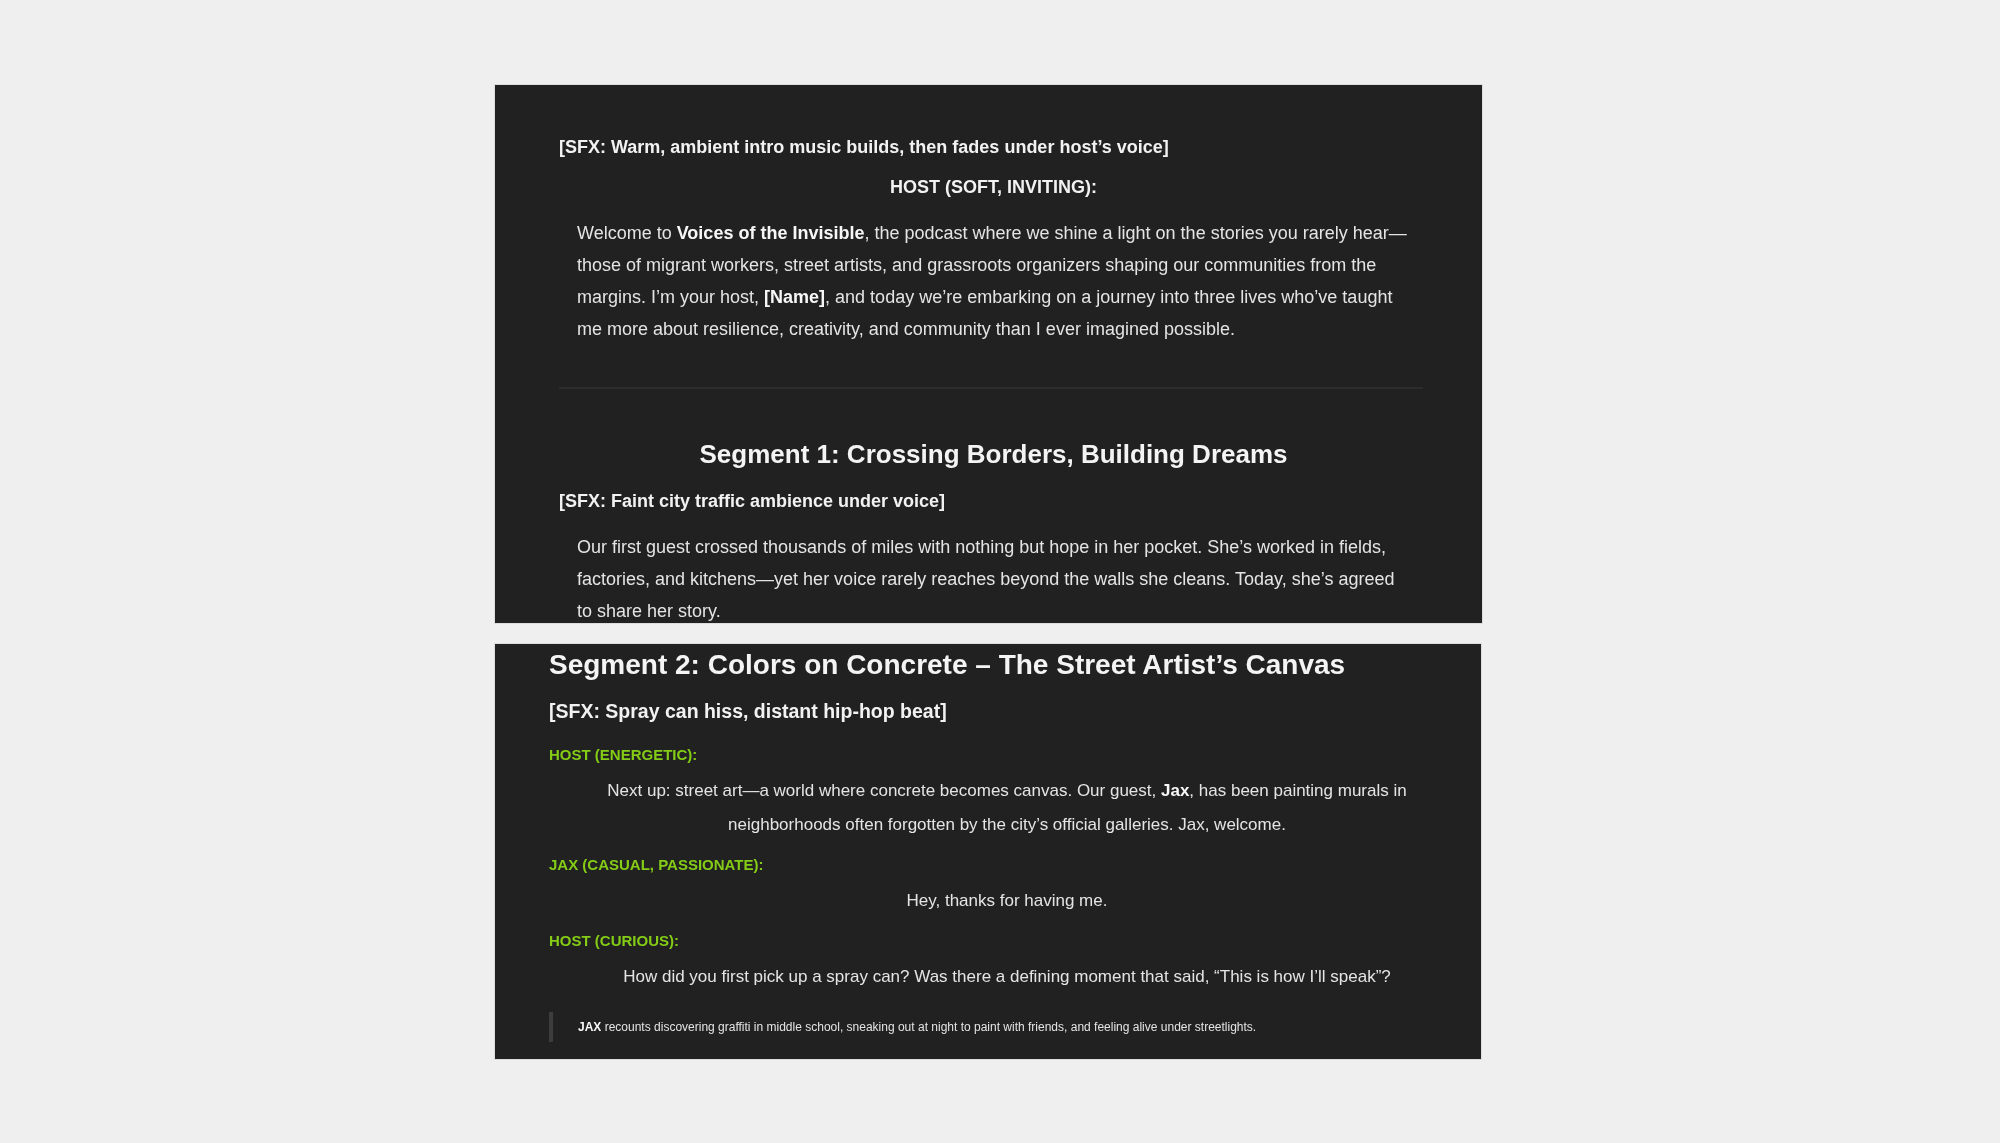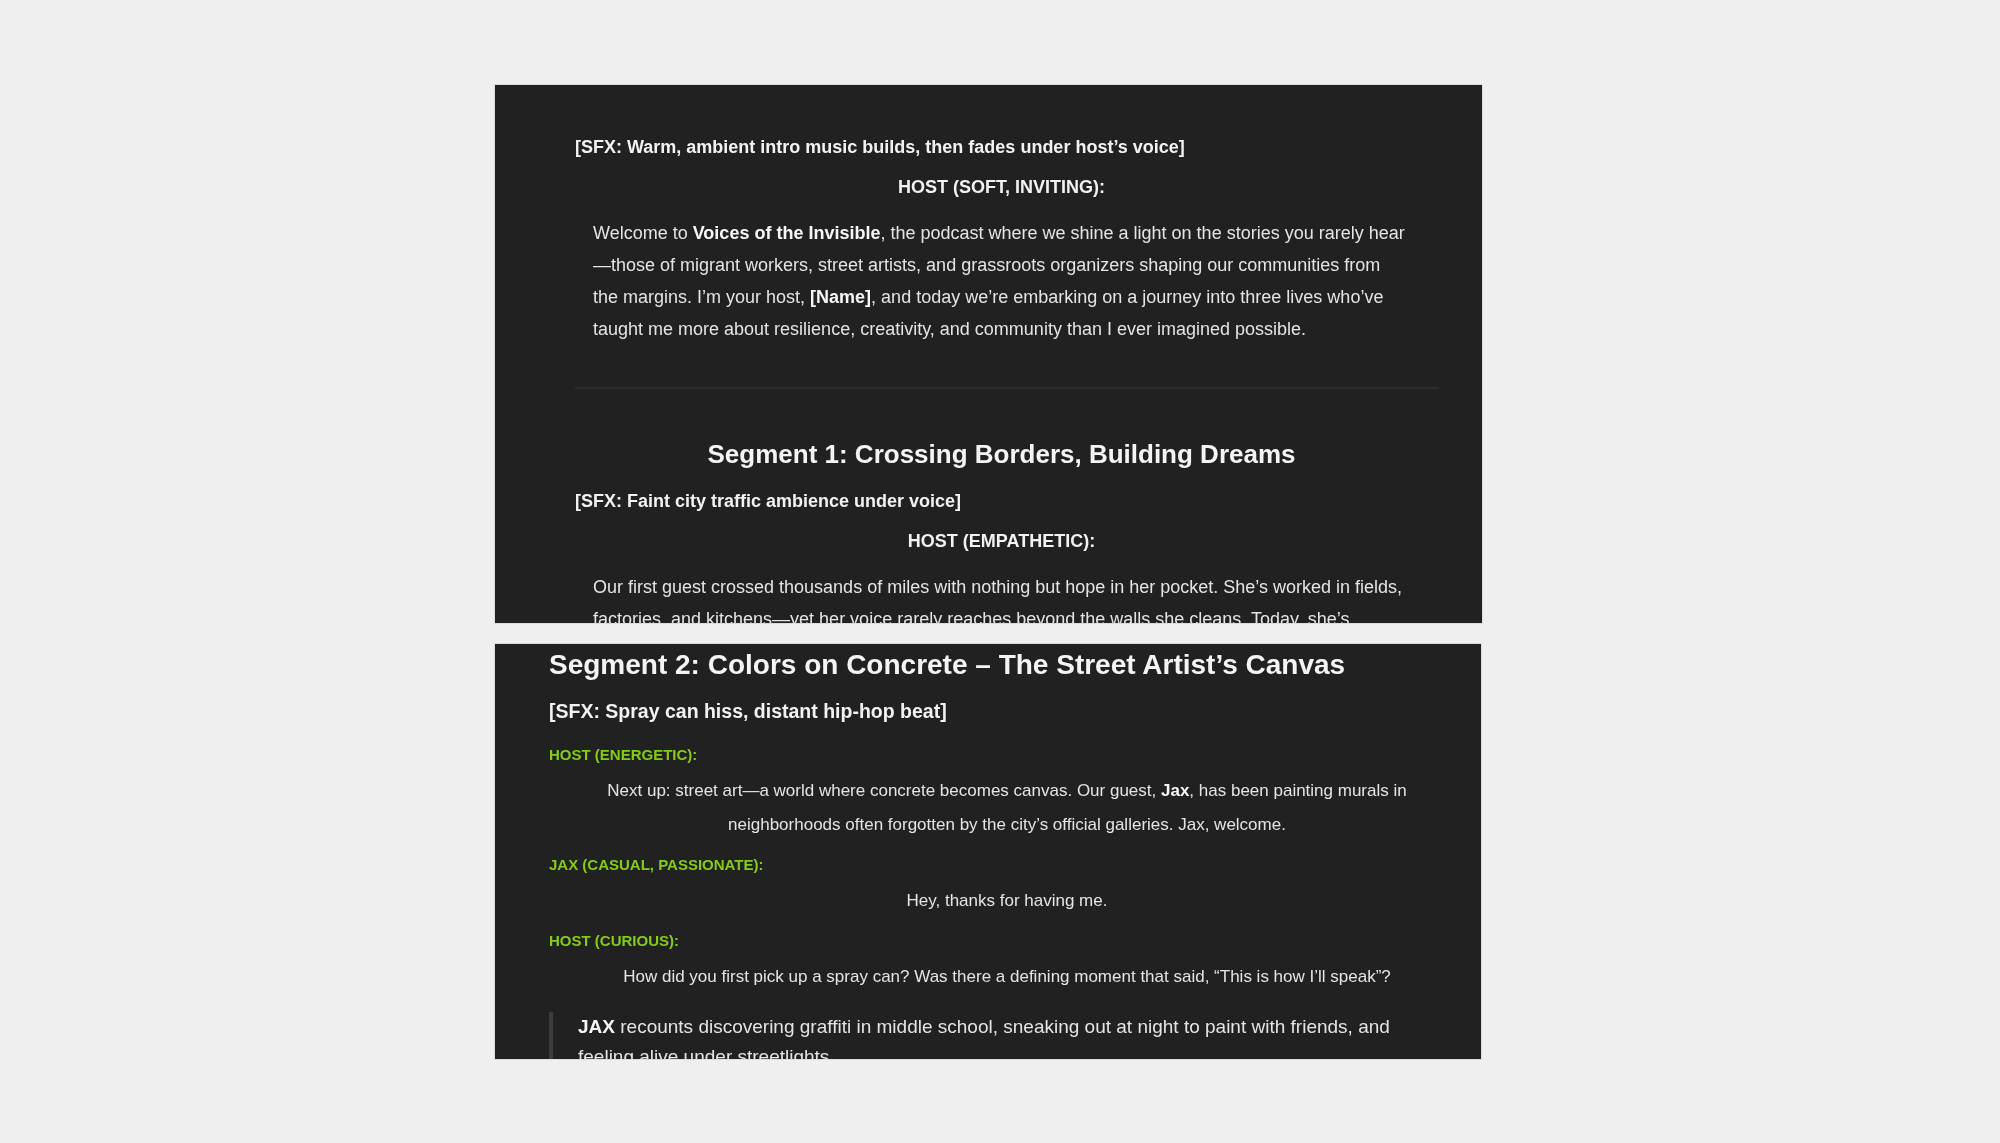--- a/index.html
+++ b/index.html
@@ -17,21 +17,21 @@
     color: #e9e9e9;
     overflow: hidden;
     box-sizing: border-box;
     box-shadow: 0 0 0 1px rgba(0,0,0,0.08);
   }
   #panel1 {
     left: 495px;
     top: 85px;
     width: 987px;
     height: 538px;
-    padding: 50px 54px 0 80px;
+    padding: 50px 54px 0 64px;
   }
   #panel2 {
     left: 495px;
     top: 644px;
     width: 986px;
     height: 415px;
     padding: 0 16px 0 54px;
   }
   .p1 .sfx {
     font-weight: bold;
@@ -97,40 +97,39 @@
     margin: 0 0 10px 0;
     color: #e4e4e4;
     white-space: nowrap;
     text-align: center;
   }
   .p2 .body b { color: #f7f7f7; }
   .p2 .quote {
     border-left: 4px solid #3d3d3d;
     padding-left: 25px;
     margin: 18px 0 0 0;
-    font-size: 19px;
+    font-size: 12px;
     line-height: 30px;
     color: #e4e4e4;
     width: 860px;
   }
   .p2 .quote b { color: #f7f7f7; }
 </style>
 </head>
 <body>
 
 <div class="panel p1" id="panel1">
   <p class="sfx">[SFX: Warm, ambient intro music builds, then fades under host’s voice]</p>
   <p class="speaker">HOST (SOFT, INVITING):</p>
   <p class="body"><span>Welcome to </span><b>Voices of the Invisible</b><span>, the podcast where we shine a light on the stories you rarely hear—those of migrant workers, street artists, and grassroots organizers shaping our communities from the margins. I’m your host, </span><b>[Name]</b><span>, and today we’re embarking on a journey into three lives who’ve taught me more about resilience, creativity, and community than I ever imagined possible.</span></p>
 
   <div class="divider"></div>
 
   <h2 class="h2">Segment 1: Crossing Borders, Building Dreams</h2>
   <p class="sfx">[SFX: Faint city traffic ambience under voice]</p>
-  <p class="speaker">HOST (EMPATHETIC):</p>
   <p class="body">Our first guest crossed thousands of miles with nothing but hope in her pocket. She’s worked in fields, factories, and kitchens—yet her voice rarely reaches beyond the walls she cleans. Today, she’s agreed to share her story.</p>
 </div>
 
 <div class="panel p2" id="panel2">
   <h2 class="h2">Segment 2: Colors on Concrete – The Street Artist’s Canvas</h2>
   <p class="sfx">[SFX: Spray can hiss, distant hip-hop beat]</p>
 
   <p class="speaker">HOST (ENERGETIC):</p>
   <p class="body"><span>Next up: street art—a world where concrete becomes canvas. Our guest, </span><b>Jax</b><span>, has been painting murals in</span><br><span>neighborhoods often forgotten by the city’s official galleries. Jax, welcome.</span></p>
 

